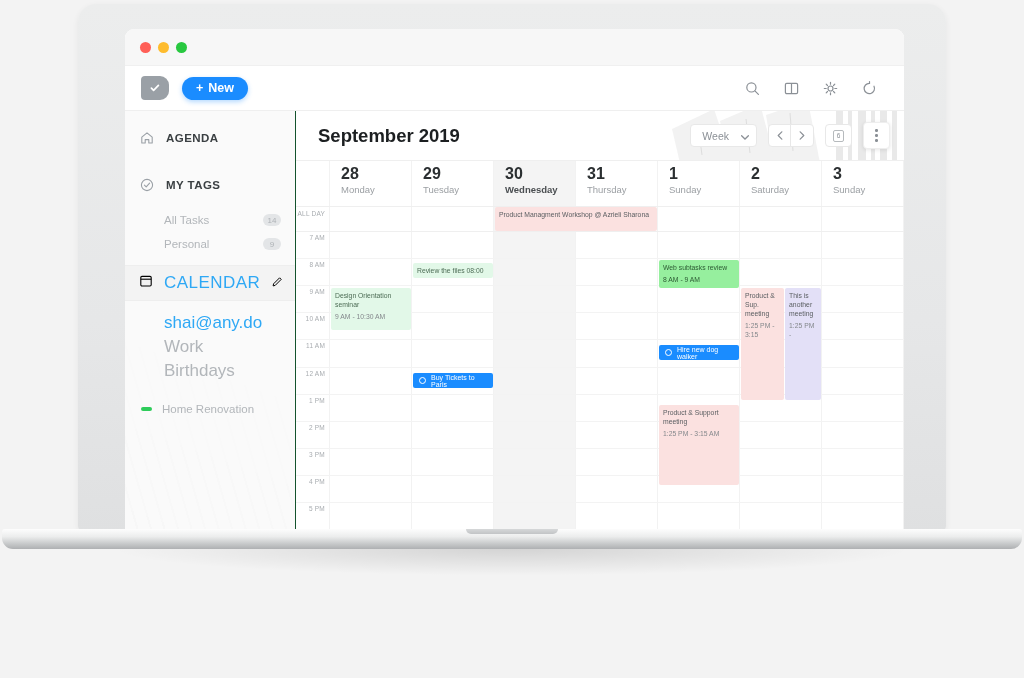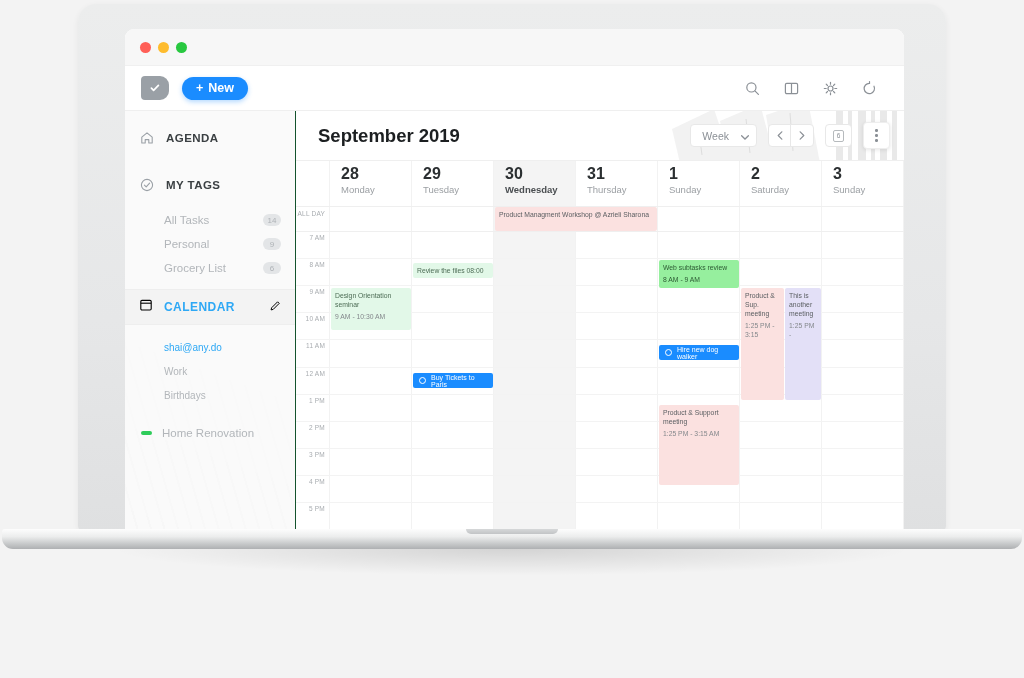--- a/index.html
+++ b/index.html
@@ -103,24 +103,24 @@
   .count-badge {
     min-width: 18px; height: 12px; border-radius: 6px; background: #e3e5e7;
     color: #aeb2b6; font-size: 8px; display: flex; align-items: center;
     justify-content: center; padding: 0 4px;
   }
   #calendar-row {
     position: relative; display: flex; align-items: center; gap: 11px;
     padding: 0 14px; height: 36px; background: #f3f3f3; cursor: pointer;
     border-top: 1px solid #eeeeee; border-bottom: 1px solid #eeeeee;
   }
-  #calendar-row .name { color: #2ea8f5; font-size: 12px; font-weight: bold; letter-spacing:.45px; flex:1; }
+  #calendar-row .name { color: #2ea8f5; font-size: 17px; font-weight: normal; letter-spacing:.45px; flex:1; }
   .cal-sub {
     position: relative; padding: 0 14px 0 39px; height: 24px; display: flex;
-    align-items: center; font-size: 10px; color: #b2b6ba; cursor: pointer;
+    align-items: center; font-size: 17px; color: #b2b6ba; cursor: pointer;
   }
   .cal-sub.active { color: #2ea8f5; }
   .tag-row {
     position: relative; display: flex; align-items: center; gap: 10px;
     padding: 0 14px 0 16px; height: 24px; font-size: 11.5px; color: #b2b6ba; cursor: pointer;
   }
   .dash { width: 11px; height: 3.5px; border-radius: 2px; flex: none; }
 
   
   #calendar { flex: 1; position: relative; background: #fff; overflow: hidden; }
@@ -277,24 +277,20 @@
 
         <div style="height:4px"></div>
 
         <div class="side-sub">
           <span class="lbl">All Tasks</span>
           <span class="count-badge">14</span>
         </div>
         <div class="side-sub">
           <span class="lbl">Personal</span>
           <span class="count-badge">9</span>
-        </div>
-        <div class="side-sub">
-          <span class="lbl">Grocery List</span>
-          <span class="count-badge">6</span>
         </div>
 
         <div style="height:9px"></div>
 
         <div id="calendar-row">
           <span class="glyph">
             <svg width="14" height="14" viewBox="0 0 14 14">
                 <rect x="1.8" y="2.4" width="10.4" height="9.6" rx="1.2" fill="none" stroke="currentColor" stroke-width="1.1"></rect>
                 <path d="M1.8 5.2 L12.2 5.2" stroke="currentColor" stroke-width="1.1"></path>
               </svg>

